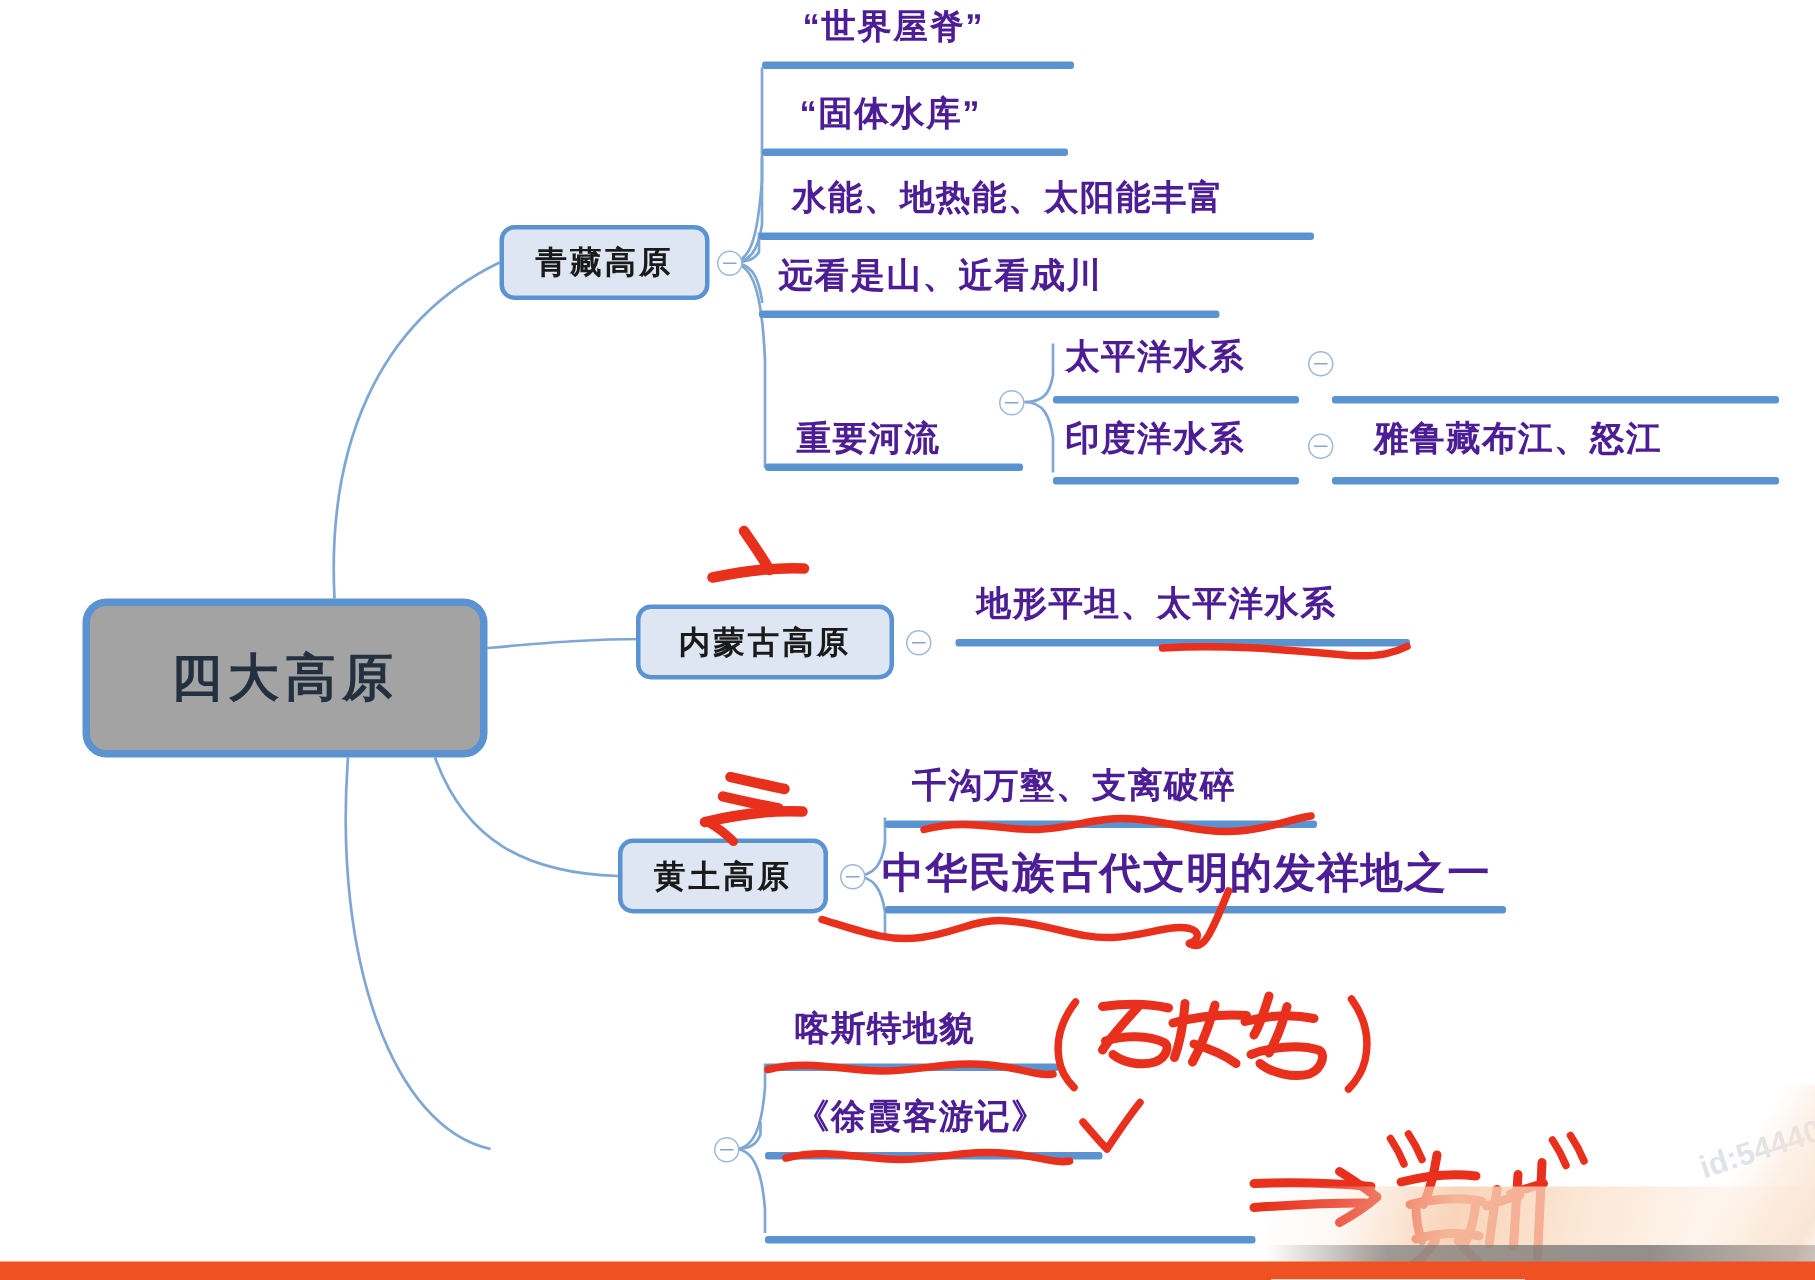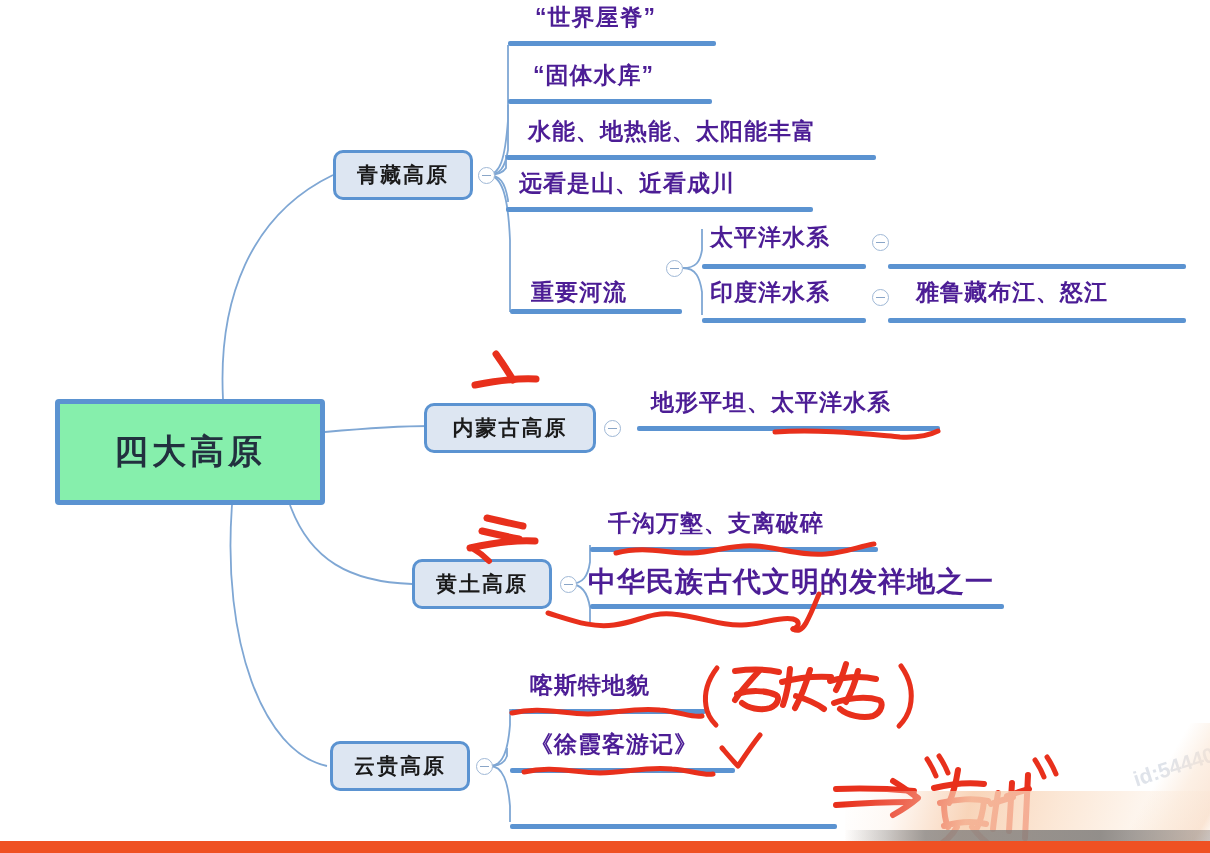--- a/index.html
+++ b/index.html
@@ -18,23 +18,23 @@
     background:#dde6f2;
     border:3px solid #5b93d1;
     border-radius:10px;
     display:flex;align-items:center;justify-content:center;
     color:#1a1a1a;
     font-weight:bold;
     white-space:nowrap;
     letter-spacing:1px;
   }
   .node.root{
-    background:#86efac;
+    background:#a3a3a3;
     border:5px solid #5b93d1;
-    border-radius:4px;
+    border-radius:16px;
     font-size:34px;
     letter-spacing:4px;
     color:#22303f;
   }
   .node.branch{font-size:21px;letter-spacing:2px;}
 
   
   .leaf{
     position:absolute;
     box-sizing:border-box;
@@ -225,23 +225,20 @@
   <div class="toggle" style="left:560px;top:576px;"></div>
   <div class="leaf" style="left:608px;top:512px;font-size:23px;">
     <span class="txt">千沟万壑、支离破碎</span>
   </div>
   <div class="rail" style="left:590px;top:547px;width:288px;"></div>
   <div class="leaf" style="left:588px;top:568px;font-size:28px;text-align:center;">
     <span class="txt">中华民族古代文明的发祥地之一</span>
   </div>
   <div class="rail" style="left:590px;top:604px;width:414px;"></div>
 
-  <div class="node branch" style="left:330px;top:741px;width:140px;height:50px;">
-    <span>云贵高原</span>
-  </div>
   <div class="toggle" style="left:476px;top:758px;"></div>
   <div class="leaf" style="left:530px;top:674px;font-size:23px;">
     <span class="txt">喀斯特地貌</span>
   </div>
   <div class="rail" style="left:510px;top:709px;width:196px;"></div>
   <div class="leaf" style="left:530px;top:733px;font-size:23px;text-align:right;">
     <span class="txt">《徐霞客游记》</span>
   </div>
   <div class="rail" style="left:510px;top:768px;width:225px;"></div>
   <div class="rail" style="left:510px;top:824px;width:327px;"></div>

